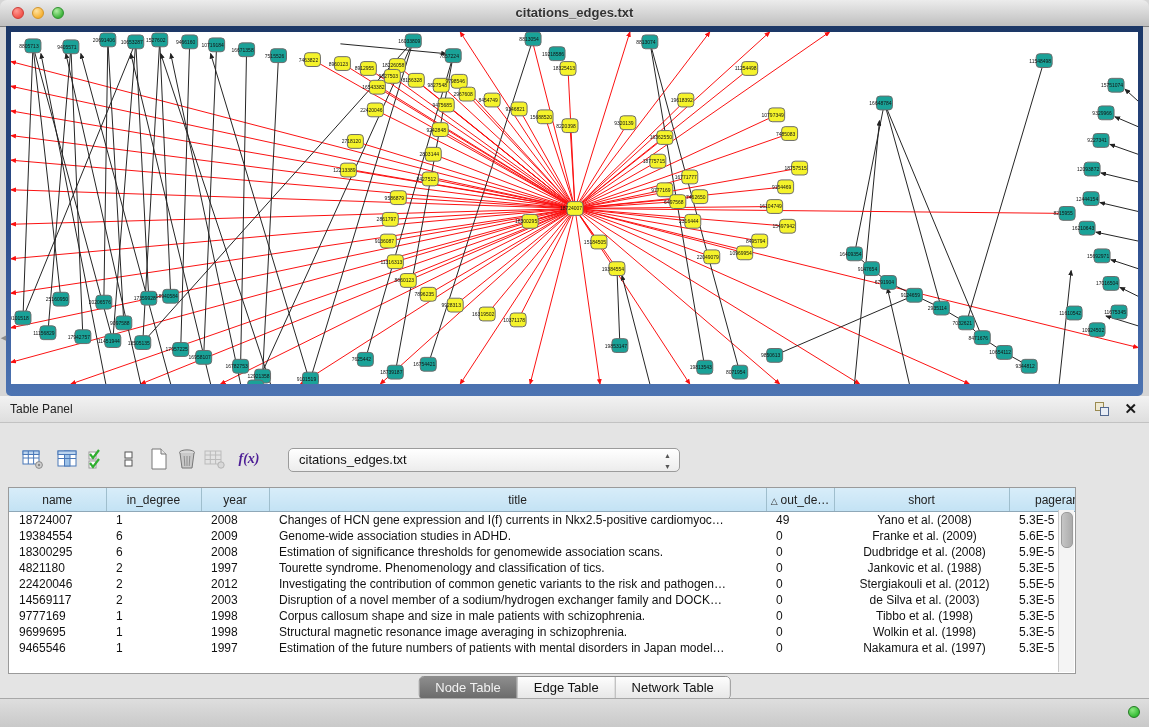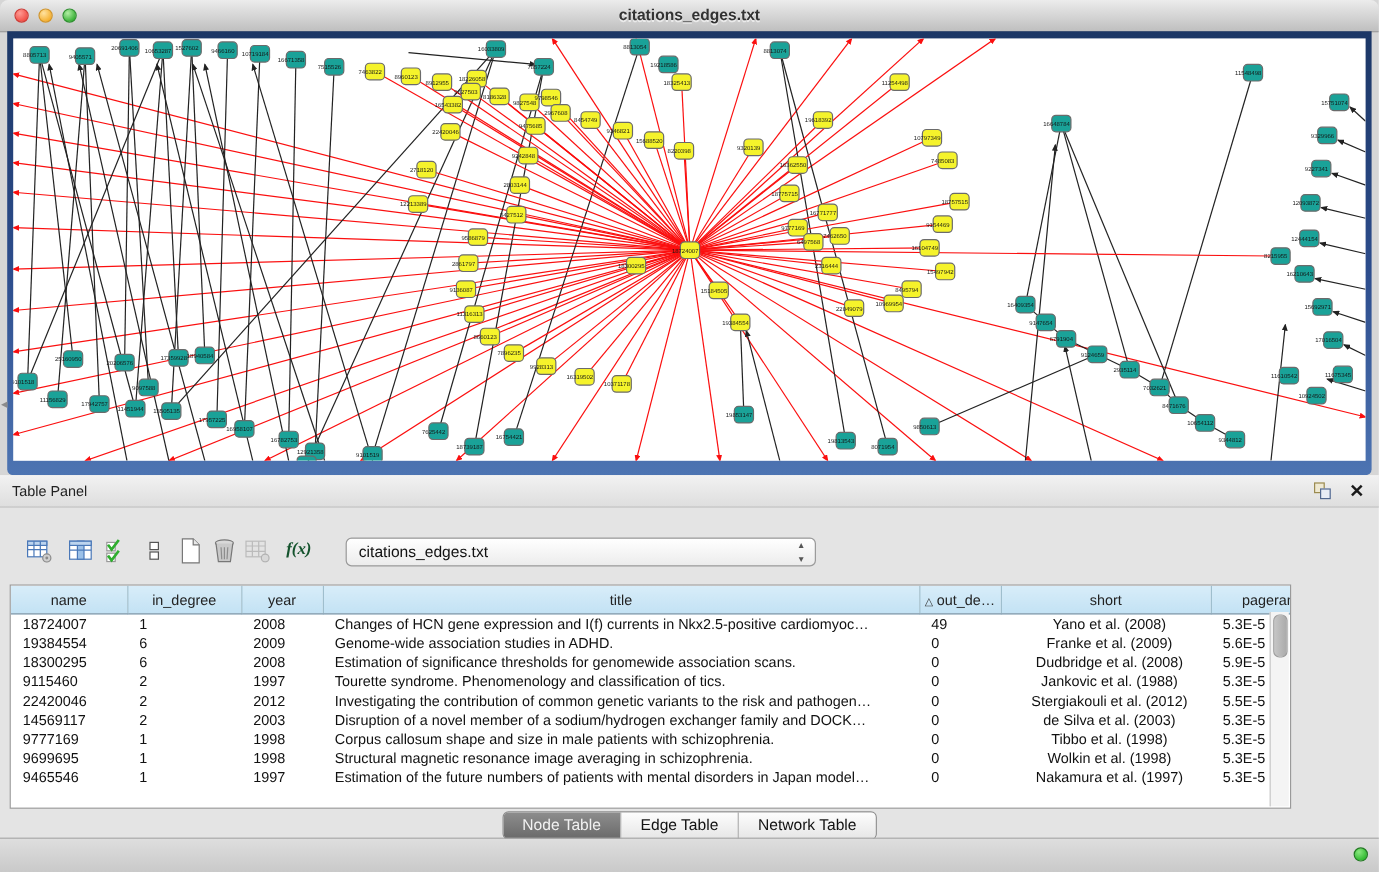--- a/index.html
+++ b/index.html
@@ -33,21 +33,21 @@
   .panel-header{position:absolute;left:0;top:0;right:0;height:26px;
     background:linear-gradient(#f2f2f2,#dedede);border-bottom:1px solid #c2c2c2;}
   .panel-title{position:absolute;left:10px;top:6px;font-size:12px;color:#222;}
   .float-icon{position:absolute;right:40px;top:6px;width:14px;height:14px;cursor:pointer;}
   .float-icon .sq1{position:absolute;left:0;top:0;width:7px;height:7px;border:1px solid #9a8a50;background:#efe9d2;}
   .float-icon .sq2{position:absolute;left:5px;top:5px;width:7px;height:7px;border:1px solid #52688f;background:#e8edf5;}
   .close-icon{position:absolute;right:12px;top:4px;font-size:15px;font-weight:bold;color:#1a1a1a;cursor:pointer;}
 
   .toolbar{position:absolute;left:8px;top:46px;right:8px;height:38px;}
   .tb-icon{position:absolute;top:4px;width:26px;height:26px;display:flex;align-items:center;justify-content:center;cursor:pointer;}
-  .fn-label{font-size:14px;font-style:italic;font-family:"Liberation Serif",serif;color:#14532d;font-weight:bold;}
+  .fn-label{font-size:14px;font-style:italic;font-family:"Liberation Serif",serif;color:#4c1d95;font-weight:bold;}
   .combo{position:absolute;left:280px;top:6px;width:392px;height:24px;box-sizing:border-box;
     background:linear-gradient(#ffffff,#ececec);border:1px solid #9b9b9b;border-radius:5px;
     font-size:13px;color:#111;line-height:22px;padding-left:10px;cursor:pointer;}
   .combo .arrows{position:absolute;right:8px;top:1px;font-size:7px;color:#555;line-height:11px;text-align:center;}
 
   .grid{position:absolute;left:8px;top:91px;width:1068px;height:187px;background:#fff;
     border:1px solid #9a9a9a;box-sizing:border-box;overflow:hidden;}
   table.data-table{border-collapse:collapse;table-layout:fixed;width:1102px;}
   .data-table th{height:21px;background:linear-gradient(#d8edf9,#c3e2f4);
     border-right:1px solid #9fbecd;border-bottom:1px solid #8fa8b8;
@@ -827,21 +827,21 @@
             <tr>
               <td class="c0">18300295</td>
               <td class="c1">6</td>
               <td class="c2">2008</td>
               <td class="c3">Estimation of significance thresholds for genomewide association scans.</td>
               <td class="c4">0</td>
               <td class="c5">Dudbridge et al. (2008)</td>
               <td class="c6">5.9E-5</td>
             </tr>
             <tr>
-              <td class="c0">9115460</td>
+              <td class="c0">4821180</td>
               <td class="c1">2</td>
               <td class="c2">1997</td>
               <td class="c3">Tourette syndrome. Phenomenology and classification of tics.</td>
               <td class="c4">0</td>
               <td class="c5">Jankovic et al. (1988)</td>
               <td class="c6">5.3E-5</td>
             </tr>
             <tr>
               <td class="c0">22420046</td>
               <td class="c1">2</td>

